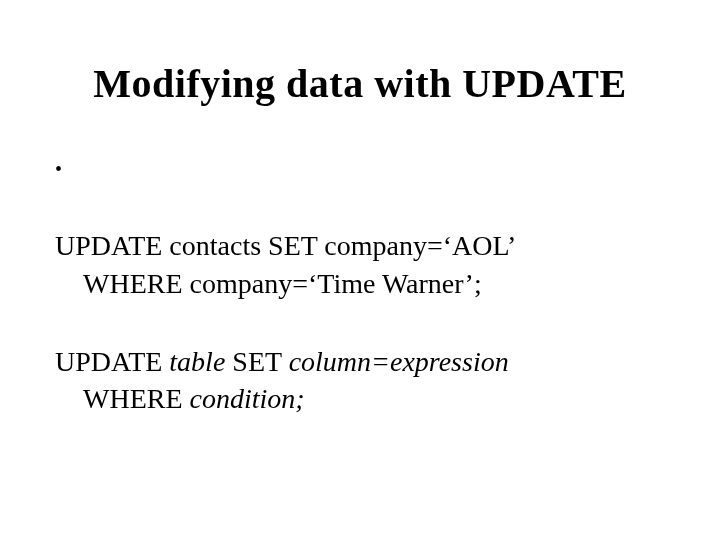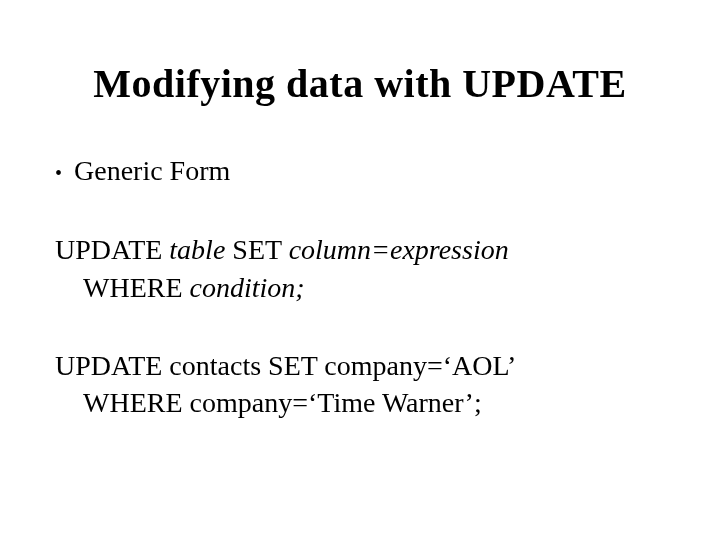--- a/index.html
+++ b/index.html
@@ -56,30 +56,29 @@
   </style>
 </head>
 <body>
 
 <h1 class="title">Modifying data with UPDATE</h1>
 
 <div class="content">
 
   <div class="bullet-row">
     <span class="bullet-dot">•</span>
-    <span class="bullet-text">Generic Form</span>
+  </div>
+
+  <div class="code-block">
+    <div class="code-line1">UPDATE contacts SET company=‘AOL’</div>
+    <div class="code-line2">WHERE company=‘Time Warner’;</div>
   </div>
 
   <div class="code-block">
     <div class="code-line1">
       <span>UPDATE </span><span class="italic">table</span><span> SET </span><span class="italic">column=expression</span>
     </div>
     <div class="code-line2">
       <span>WHERE </span><span class="italic">condition;</span>
     </div>
   </div>
 
-  <div class="code-block">
-    <div class="code-line1">UPDATE contacts SET company=‘AOL’</div>
-    <div class="code-line2">WHERE company=‘Time Warner’;</div>
-  </div>
-
 </div>
 
 </body></html>

